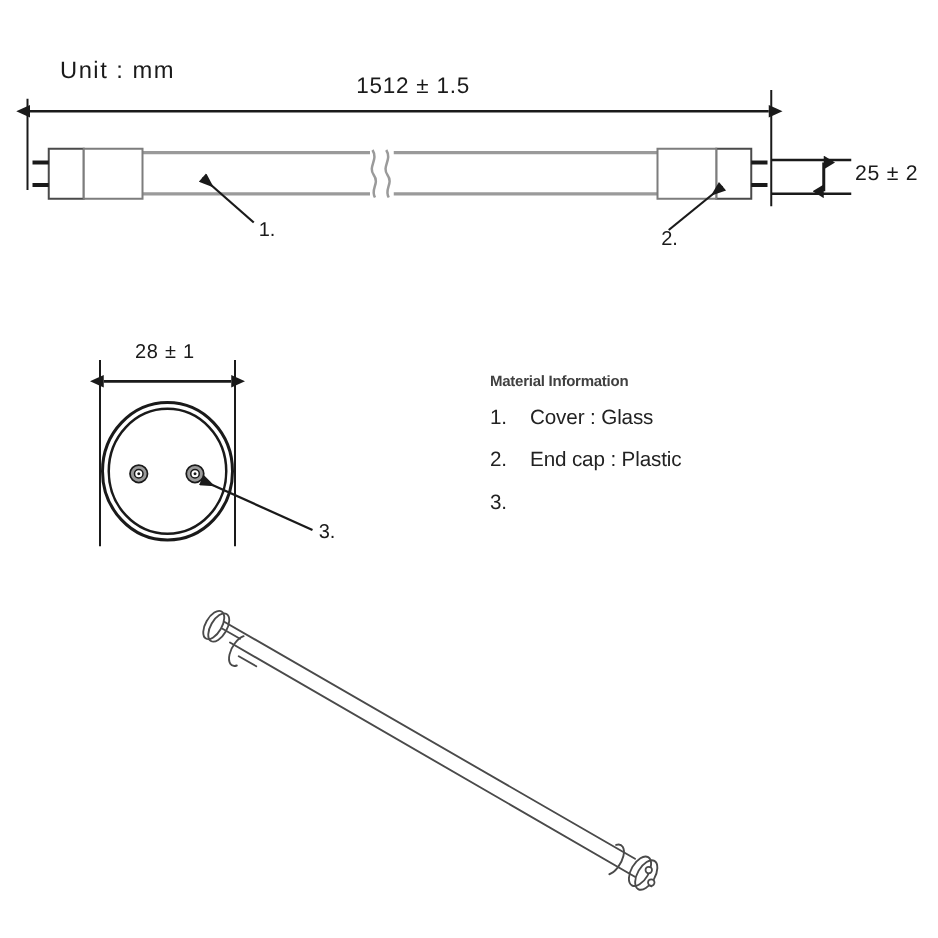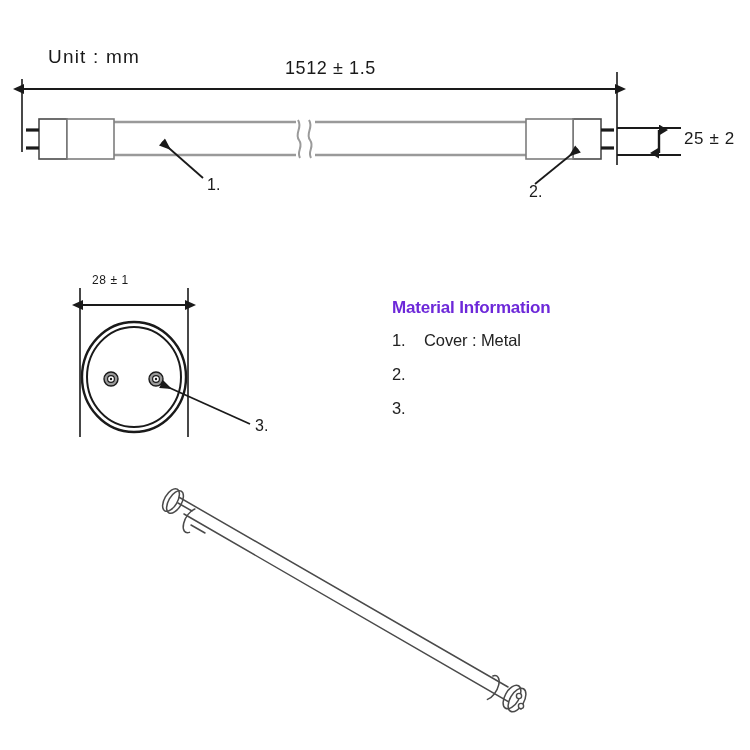--- a/index.html
+++ b/index.html
@@ -44,23 +44,23 @@
     font-size: 18px;
     letter-spacing: 0.6px;
   }
   .t-dia25 {
     left: 684px;
     top: 129px;
     font-size: 17px;
     letter-spacing: 0.6px;
   }
   .t-dia28 {
-    left: 92px;
+    left: 108px;
     top: 273px;
-    font-size: 12px;
+    font-size: 16px;
     letter-spacing: 0.6px;
   }
   .t-cal1 {
     left: 207px;
     top: 176px;
     font-size: 16px;
   }
   .t-cal2 {
     left: 529px;
     top: 183px;
@@ -71,25 +71,25 @@
     top: 417px;
     font-size: 16px;
   }
   .mat-block {
     position: absolute;
     left: 392px;
     top: 298px;
     width: 300px;
   }
   .mat-title {
-    font-size: 17px;
+    font-size: 12px;
     font-weight: bold;
     letter-spacing: -0.2px;
     margin-bottom: 13px;
-    color: #6d28d9;
+    color: #404040;
   }
   .mat-row {
     display: flex;
     font-size: 16.5px;
     margin-bottom: 15px;
     letter-spacing: -0.1px;
     color: #222222;
   }
   .mat-num {
     width: 32px;
@@ -232,25 +232,26 @@
 
   <div class="txt t-cal2">2.</div>
 
   <div class="txt t-cal3">3.</div>
 
   <div class="mat-block">
     <div class="mat-title">Material Information</div>
 
     <div class="mat-row">
       <span class="mat-num">1.</span>
-      <span class="mat-label">Cover : Metal</span>
+      <span class="mat-label">Cover : Glass</span>
     </div>
 
     <div class="mat-row">
       <span class="mat-num">2.</span>
+      <span class="mat-label">End cap : Plastic</span>
     </div>
 
     <div class="mat-row">
       <span class="mat-num">3.</span>
     </div>
   </div>
 
 </div>
 
 </body></html>

